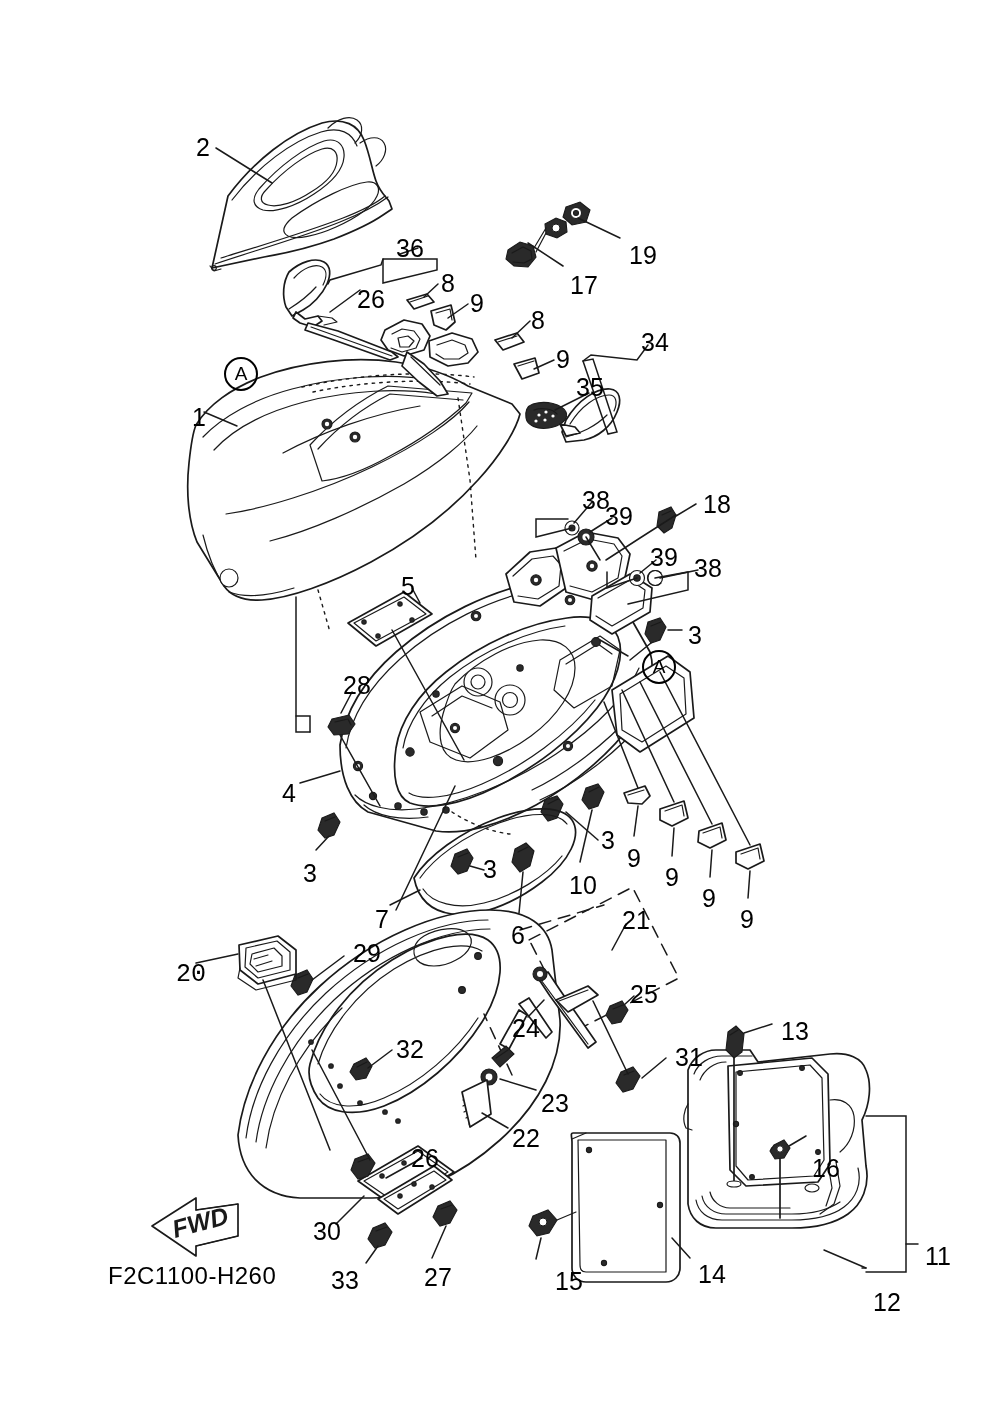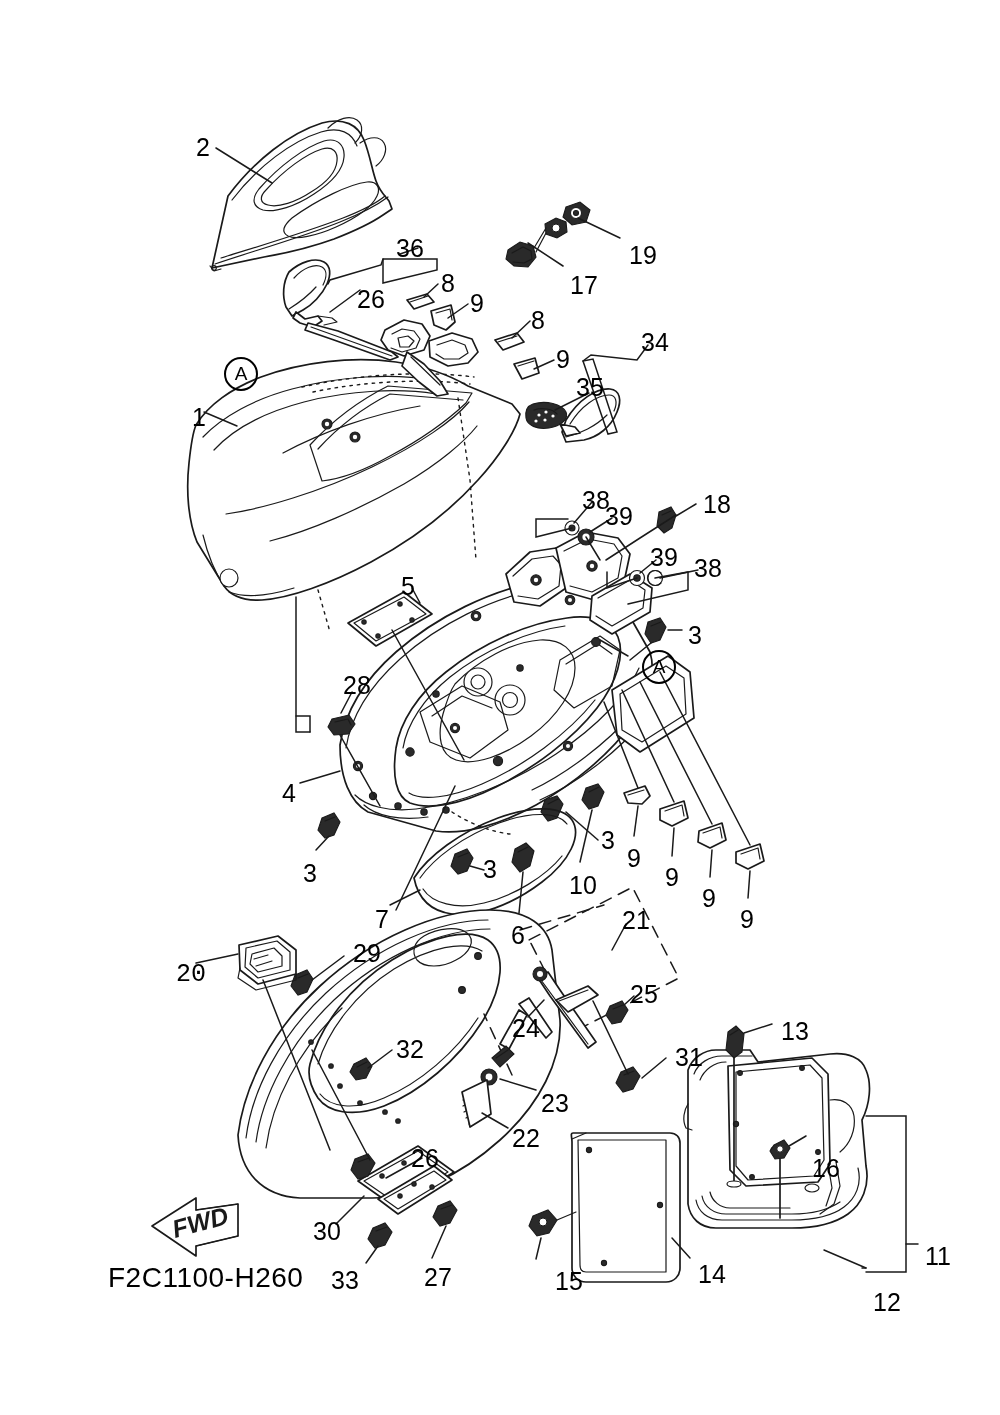--- a/index.html
+++ b/index.html
@@ -5,21 +5,21 @@
 <style>
   html,body{margin:0;padding:0;background:#fff;}
   body{font-family:"Liberation Sans",sans-serif;}
   #page{position:relative;width:1000px;height:1415px;background:#fff;overflow:hidden;}
   #art{position:absolute;left:0;top:0;width:1000px;height:1415px;}
   .lbl{position:absolute;font-family:"Liberation Sans",sans-serif;font-size:25px;color:#000;
        font-weight:400;letter-spacing:0px;line-height:1;white-space:nowrap;}
   .ref{position:absolute;width:30px;height:30px;border:2.2px solid #000;border-radius:50%;
        display:flex;align-items:center;justify-content:center;font-size:19px;
        font-family:"Liberation Sans",sans-serif;color:#000;}
-  #diagcode{position:absolute;left:108px;top:1262px;font-size:28px;
+  #diagcode{position:absolute;left:108px;top:1262px;font-size:24px;
        font-family:"Liberation Sans",sans-serif;color:#000;letter-spacing:0.5px;}
 </style>
 </head>
 <body>
 
 <div id="page">
 
   <svg id="art" viewBox="0 0 1000 1415">
     <defs>
       <style>

